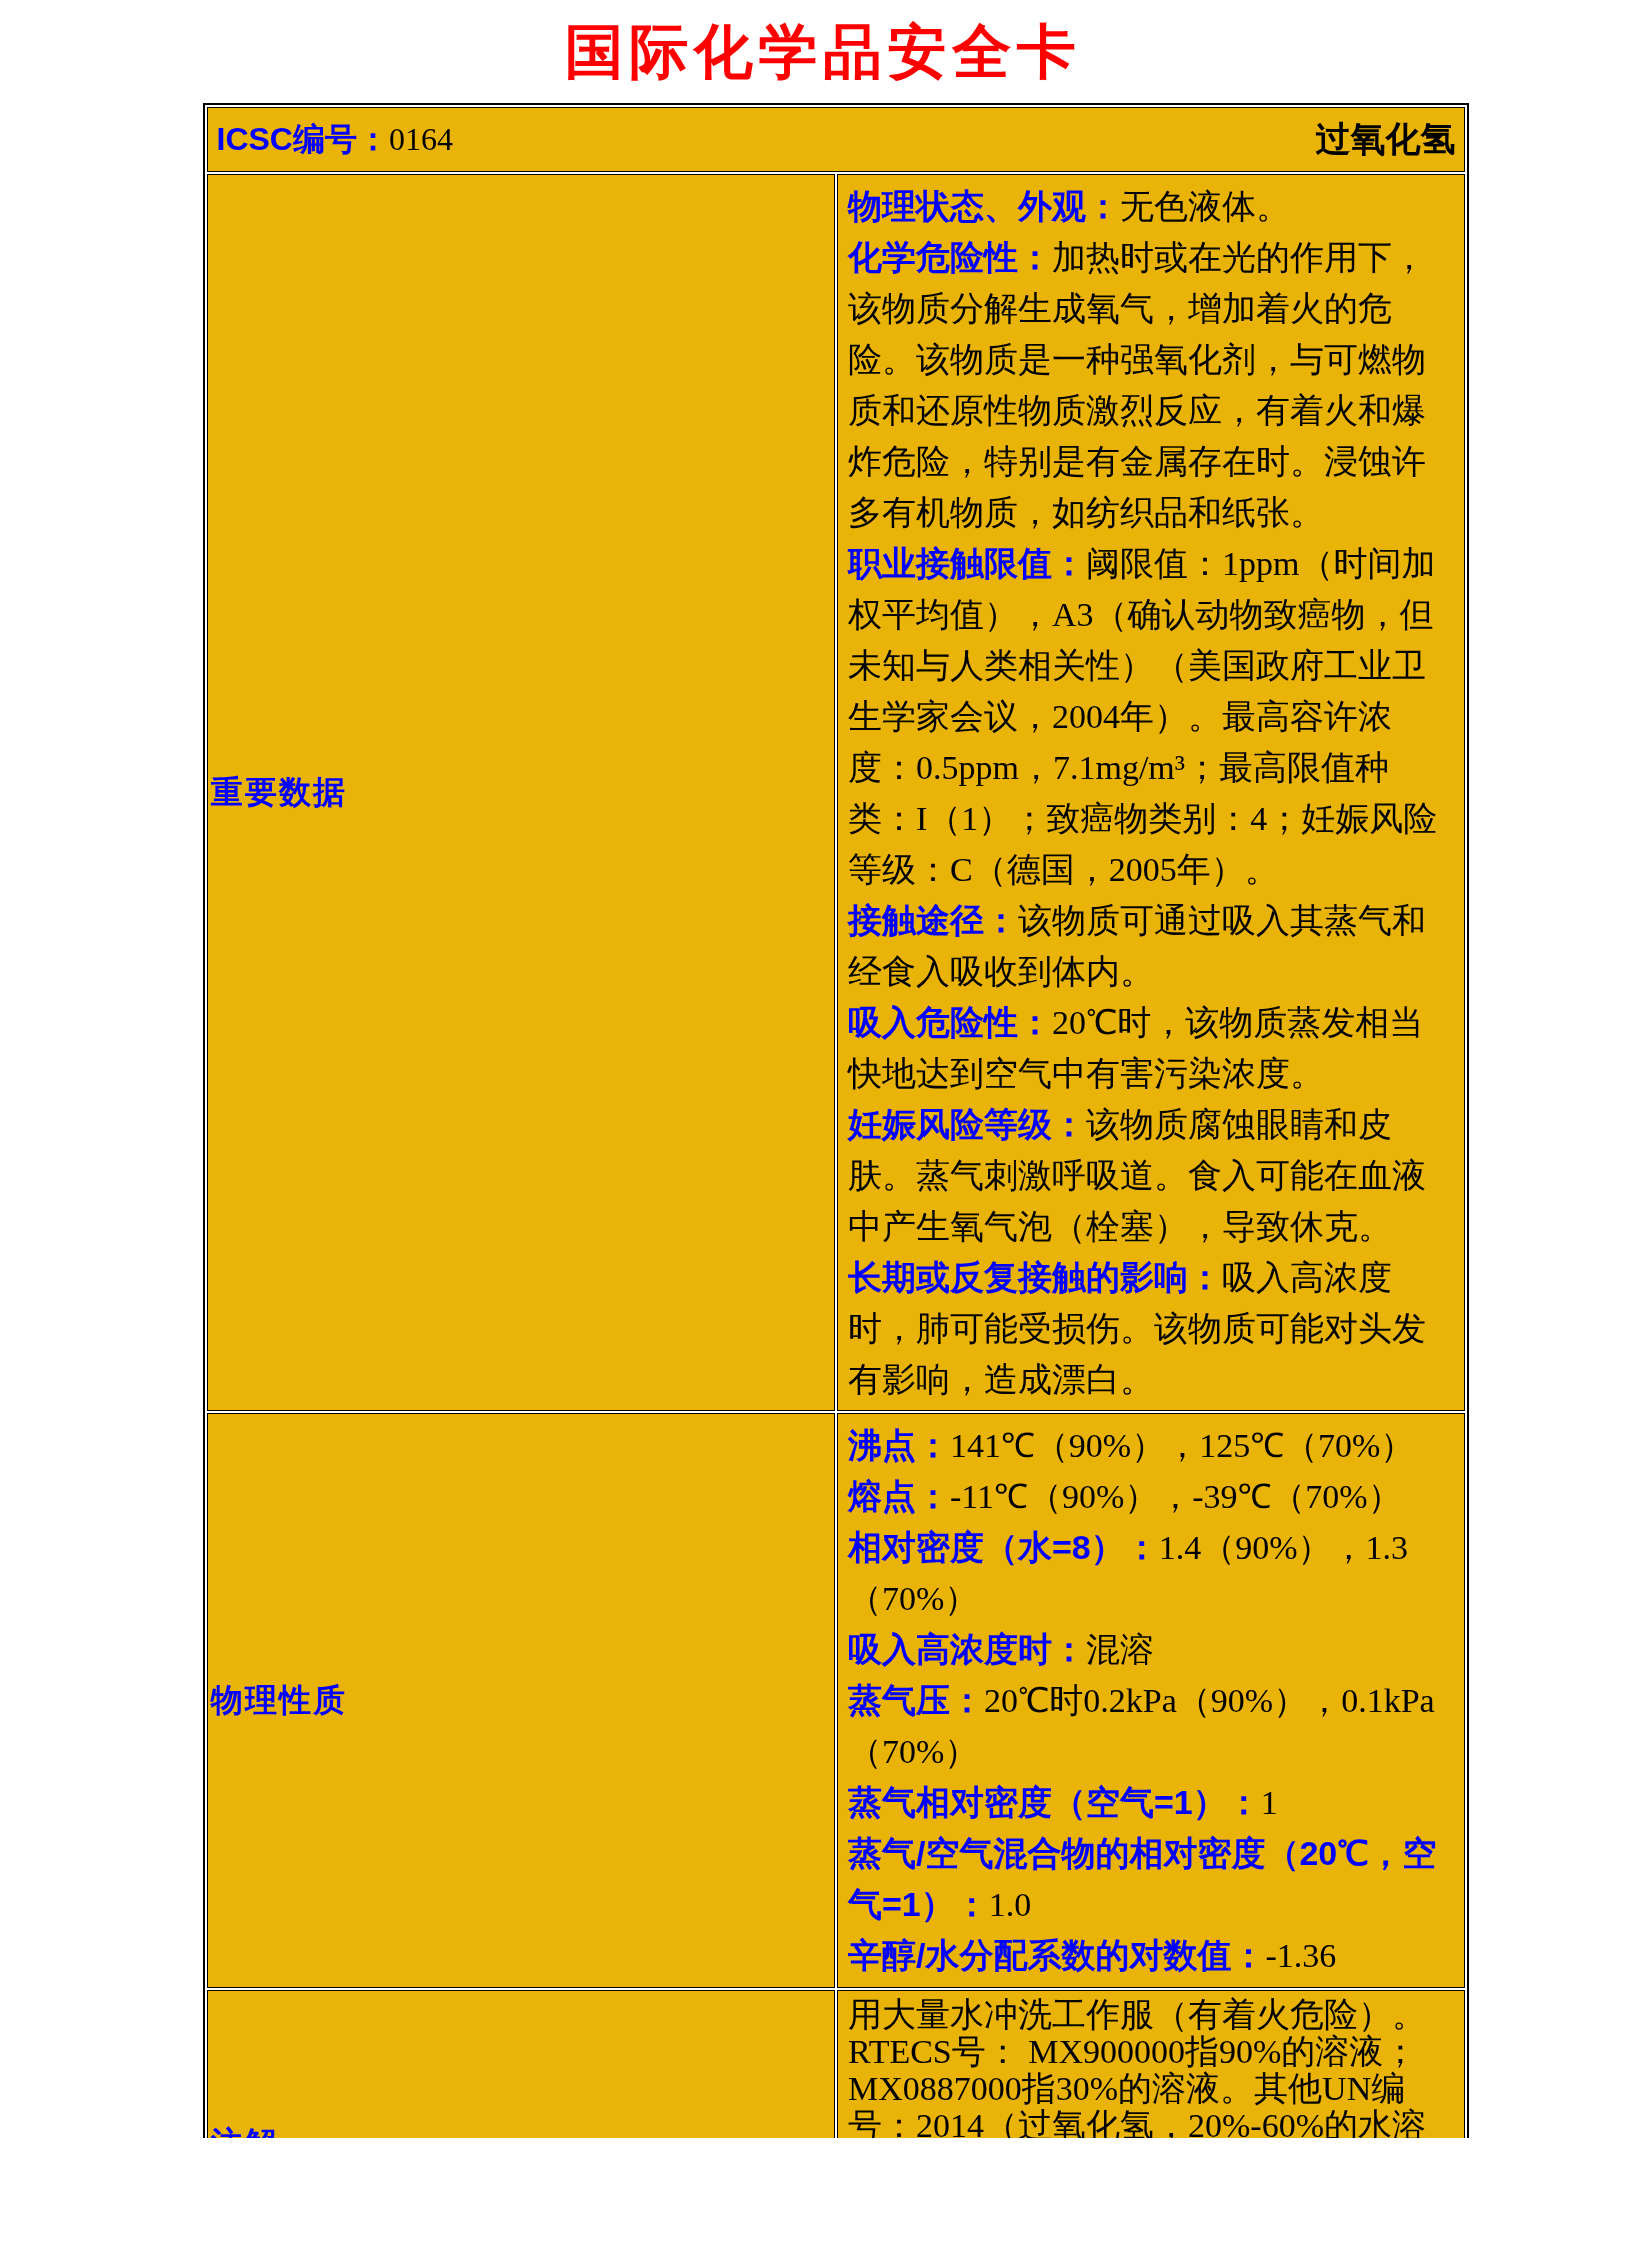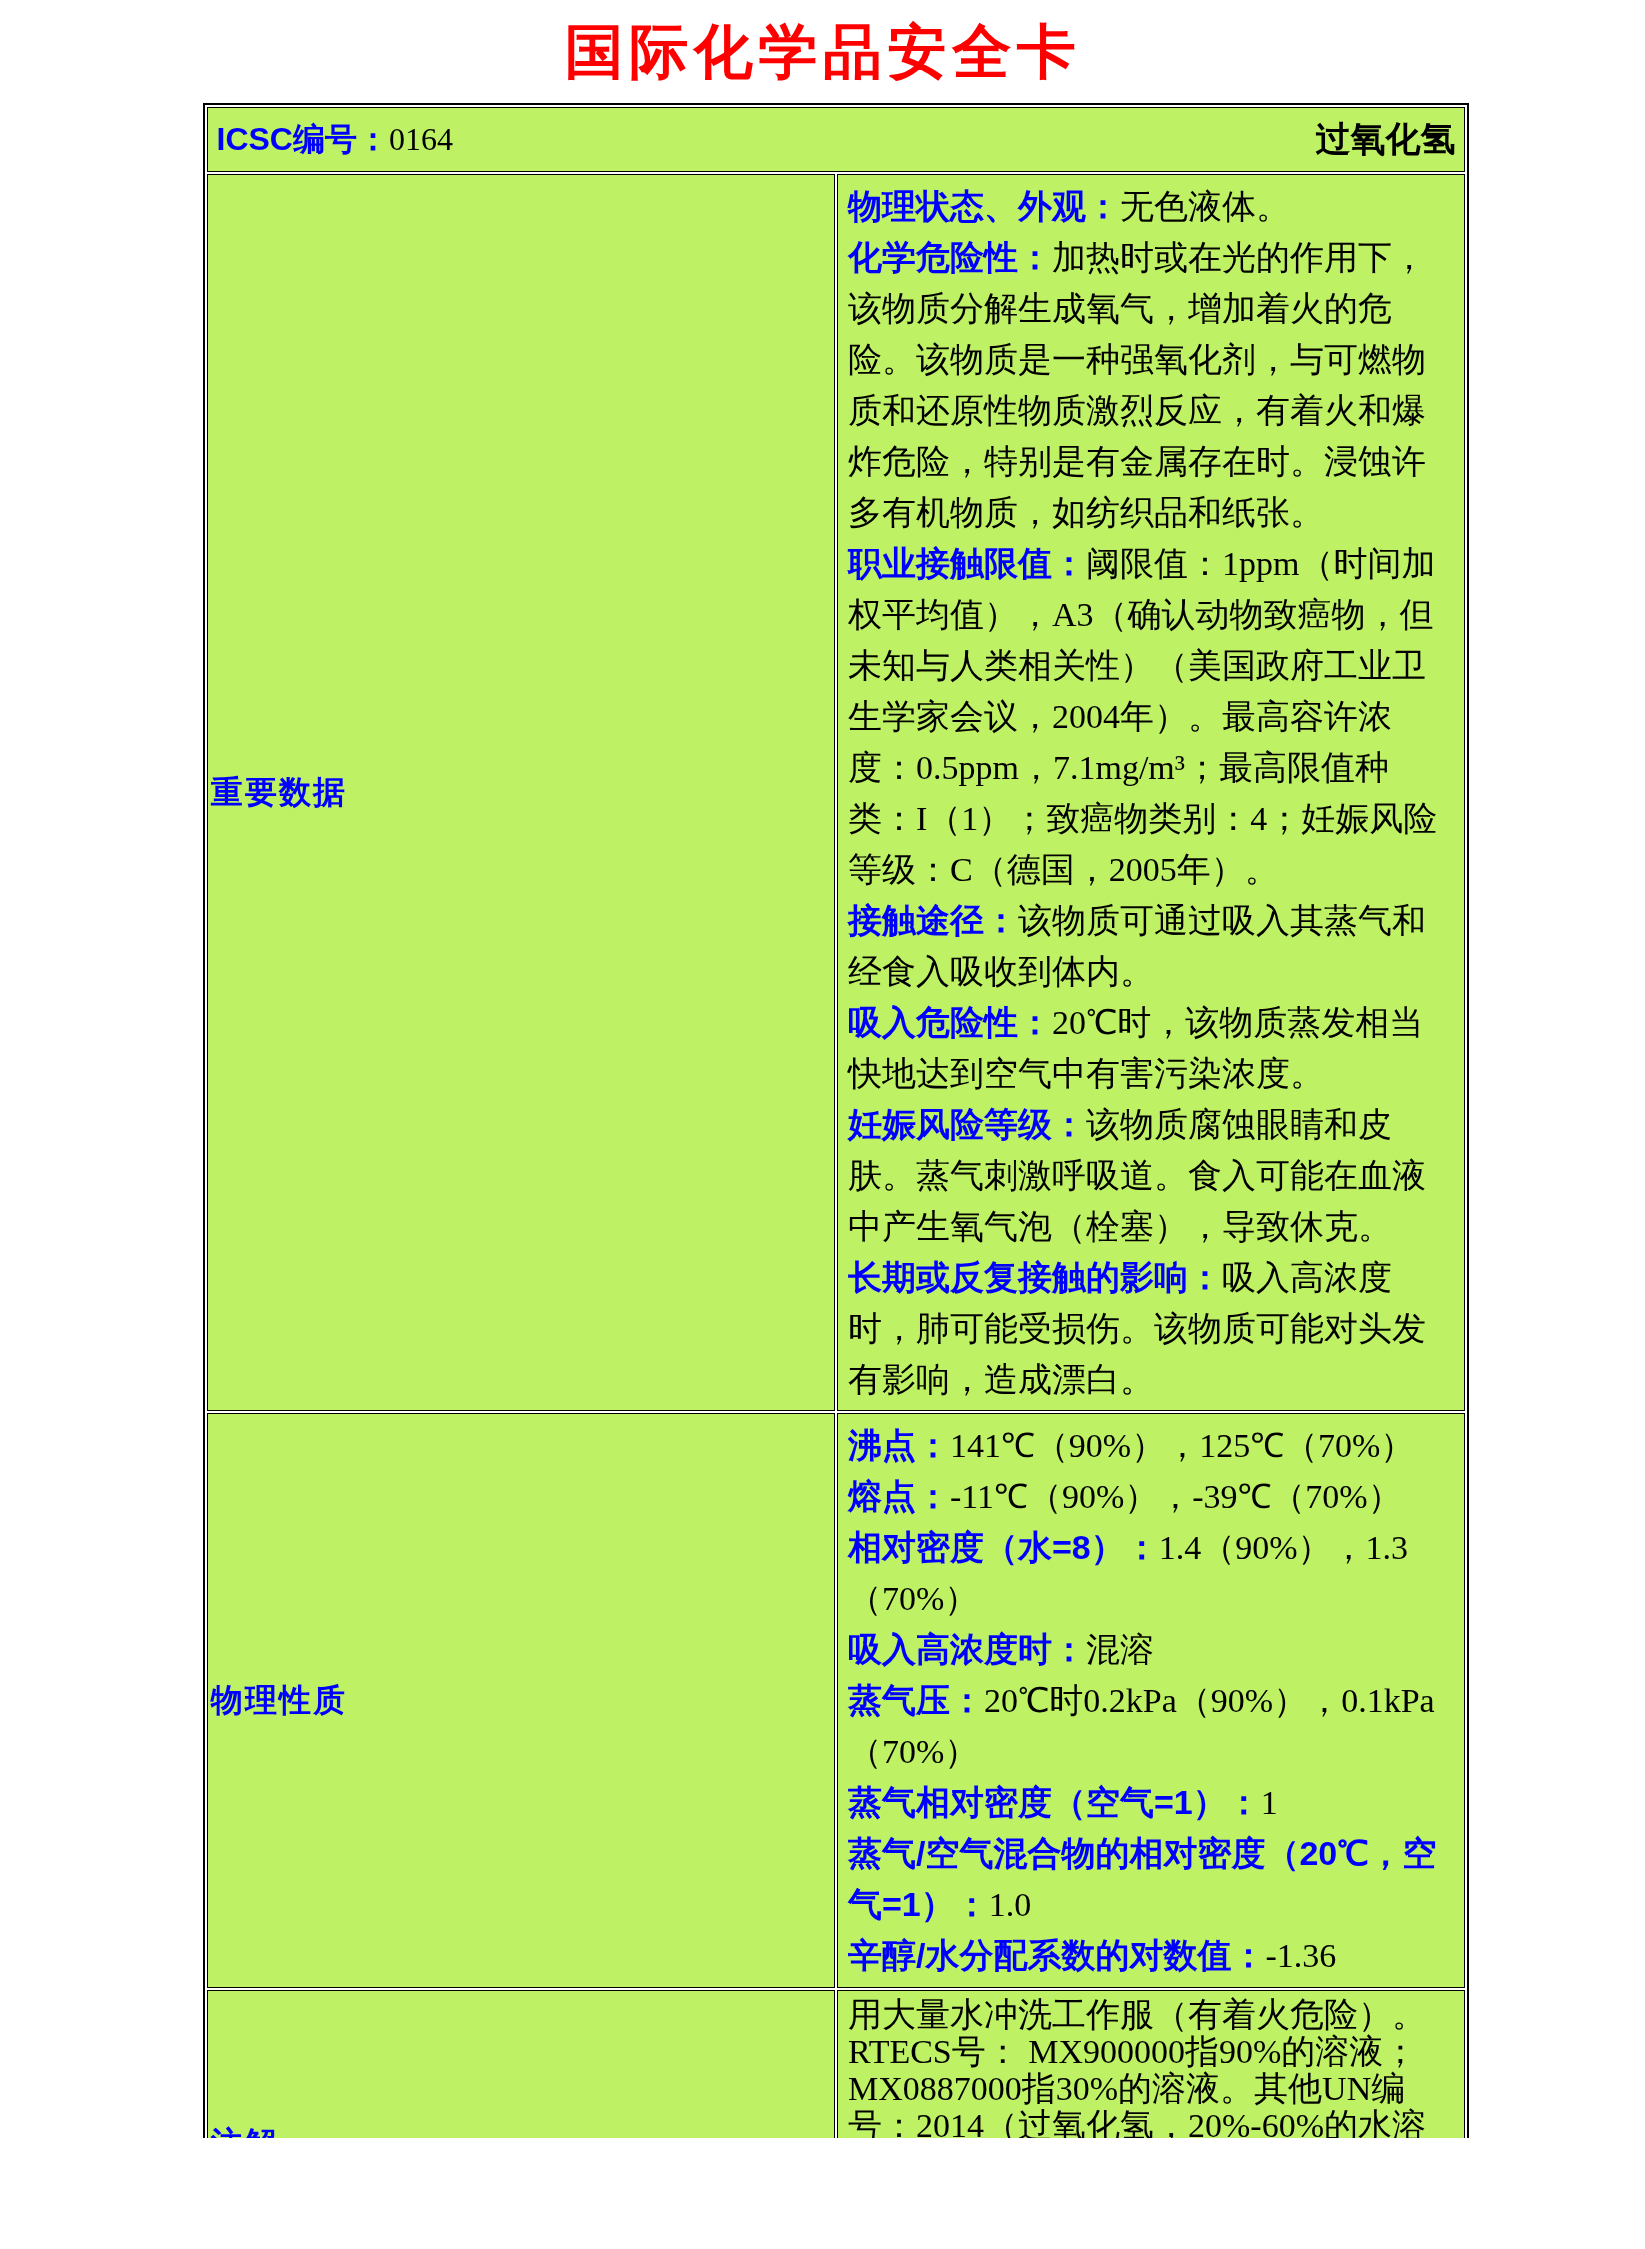--- a/index.html
+++ b/index.html
@@ -11,21 +11,21 @@
   .doc-title {
     margin:0; padding-top:21px; height:85px; text-align:center;
     color:#ff0000; font-family:"Liberation Sans", sans-serif;
     font-weight:bold; font-size:59px; letter-spacing:5.6px; line-height:63px;
   }
   table.card {
     margin:18.3px 0 0 203px; width:1266px;
     border:2.8px solid #000; border-collapse:separate; border-spacing:2.8px;
     table-layout:fixed; background:#fff;
   }
-  td.cell { border:1.4px solid #000; vertical-align:middle; background:#bef264; }
+  td.cell { border:1.4px solid #000; vertical-align:middle; background:#eab308; }
   td.label-cell {
     width:178px; color:#0000ff;
     font-family:"Liberation Sans", sans-serif; font-weight:bold;
     font-size:32px; letter-spacing:2.1px; padding:0 2.8px;
   }
   td.content-cell { padding:5.6px 11.3px 5.6px 10px; }
   .content { font-size:34px; line-height:51px; color:#000; }
   .content p { margin:0; }
   .notes .content { line-height:37px; }
   .flabel { color:#0000ff; font-family:"Liberation Sans", sans-serif; font-weight:bold; }

